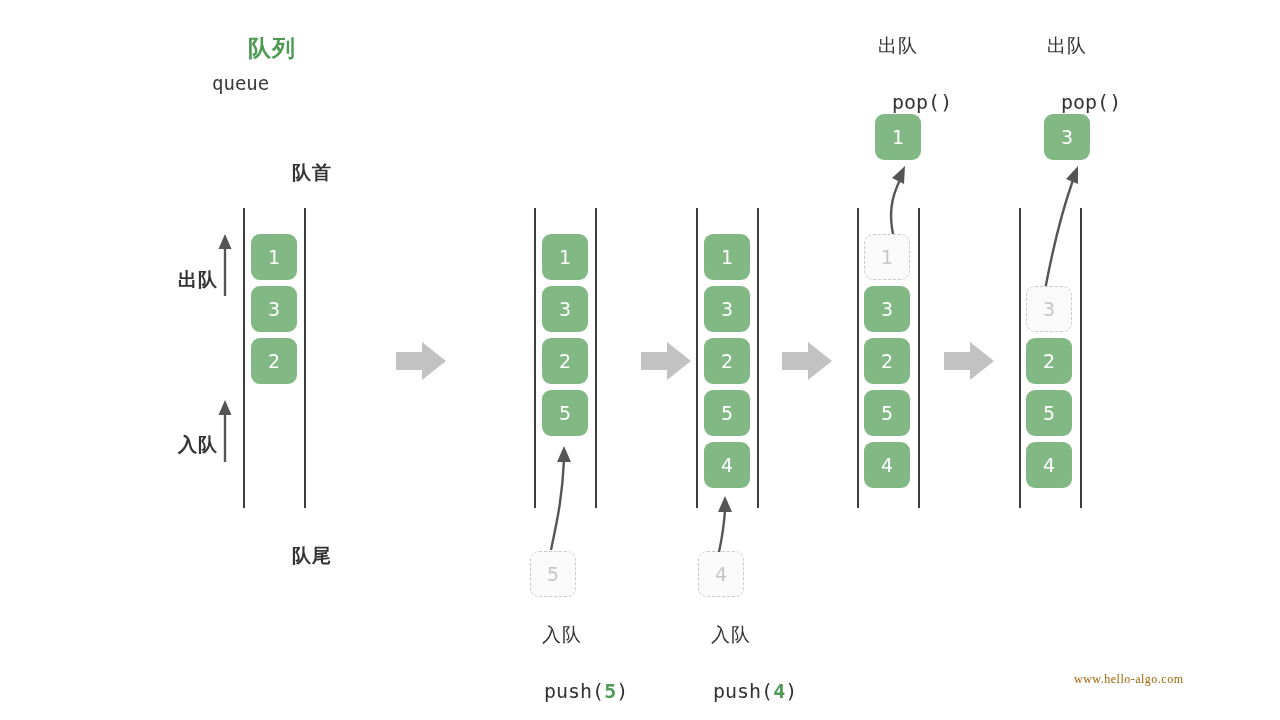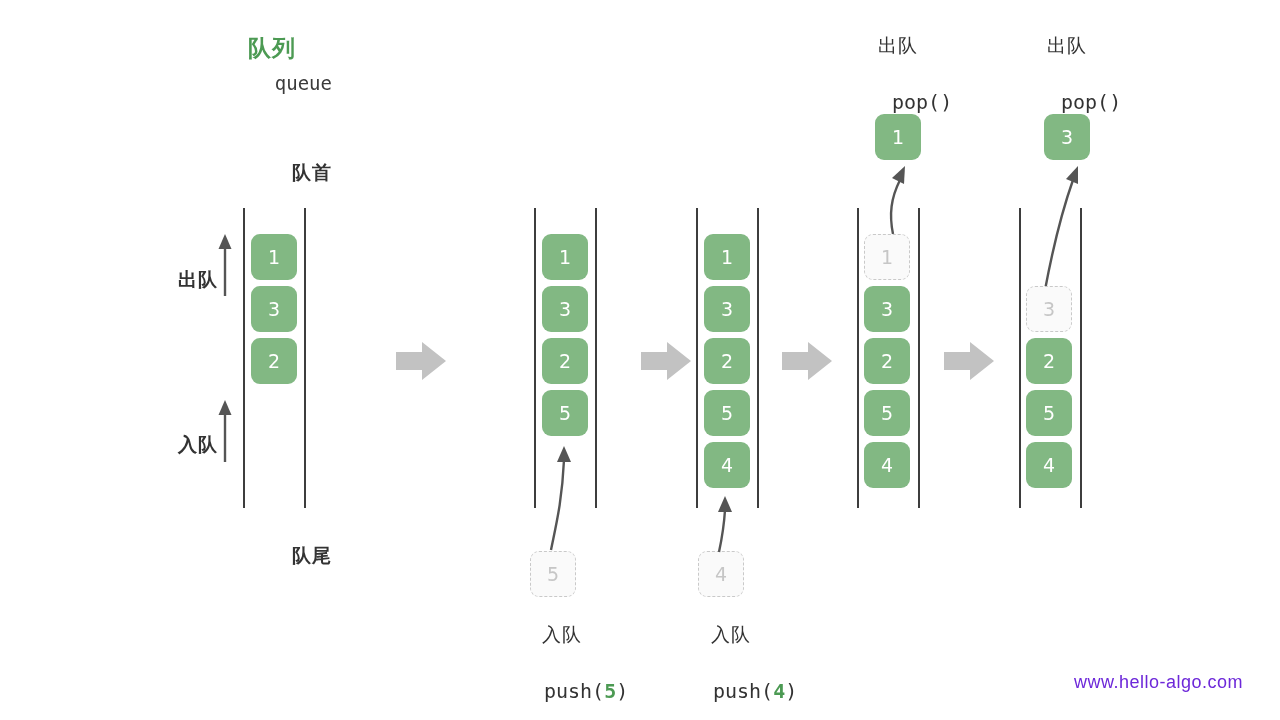--- a/index.html
+++ b/index.html
@@ -26,21 +26,21 @@
   .title-cn {
     font-size: 23px;
     font-weight: bold;
     color: #4c9a53;
     text-align: center;
     letter-spacing: 1px;
   }
   .title-en {
     font-size: 19px;
     color: #3b3b3b;
-    text-align: right;
+    text-align: left;
     font-family: "DejaVu Sans Mono", "Liberation Mono", monospace;
   }
   .side-label {
     font-size: 19px;
     font-weight: bold;
     color: #333333;
     text-align: right;
     letter-spacing: 1px;
   }
   .op-label-cn {
@@ -86,23 +86,23 @@
   }
 
   
   .dir-arrow { position: absolute; }
 
   
   .trans-arrow { position: absolute; }
 
   .watermark {
     position: absolute;
-    font-size: 18px;
-    color: #6d28d9;
-    font-family: Liberation Sans, sans-serif;
+    font-size: 12px;
+    color: #a16207;
+    font-family: Liberation Serif, serif;
     letter-spacing: 0.5px;
   }
 </style>
 </head>
 <body>
 
 <div id="stage">
 
   <div class="abs title-cn" style="left:206px; top:33px; width:120px;">队列</div>
   <div class="abs title-en" style="left:206px; top:72px; width:120px;">queue</div>

